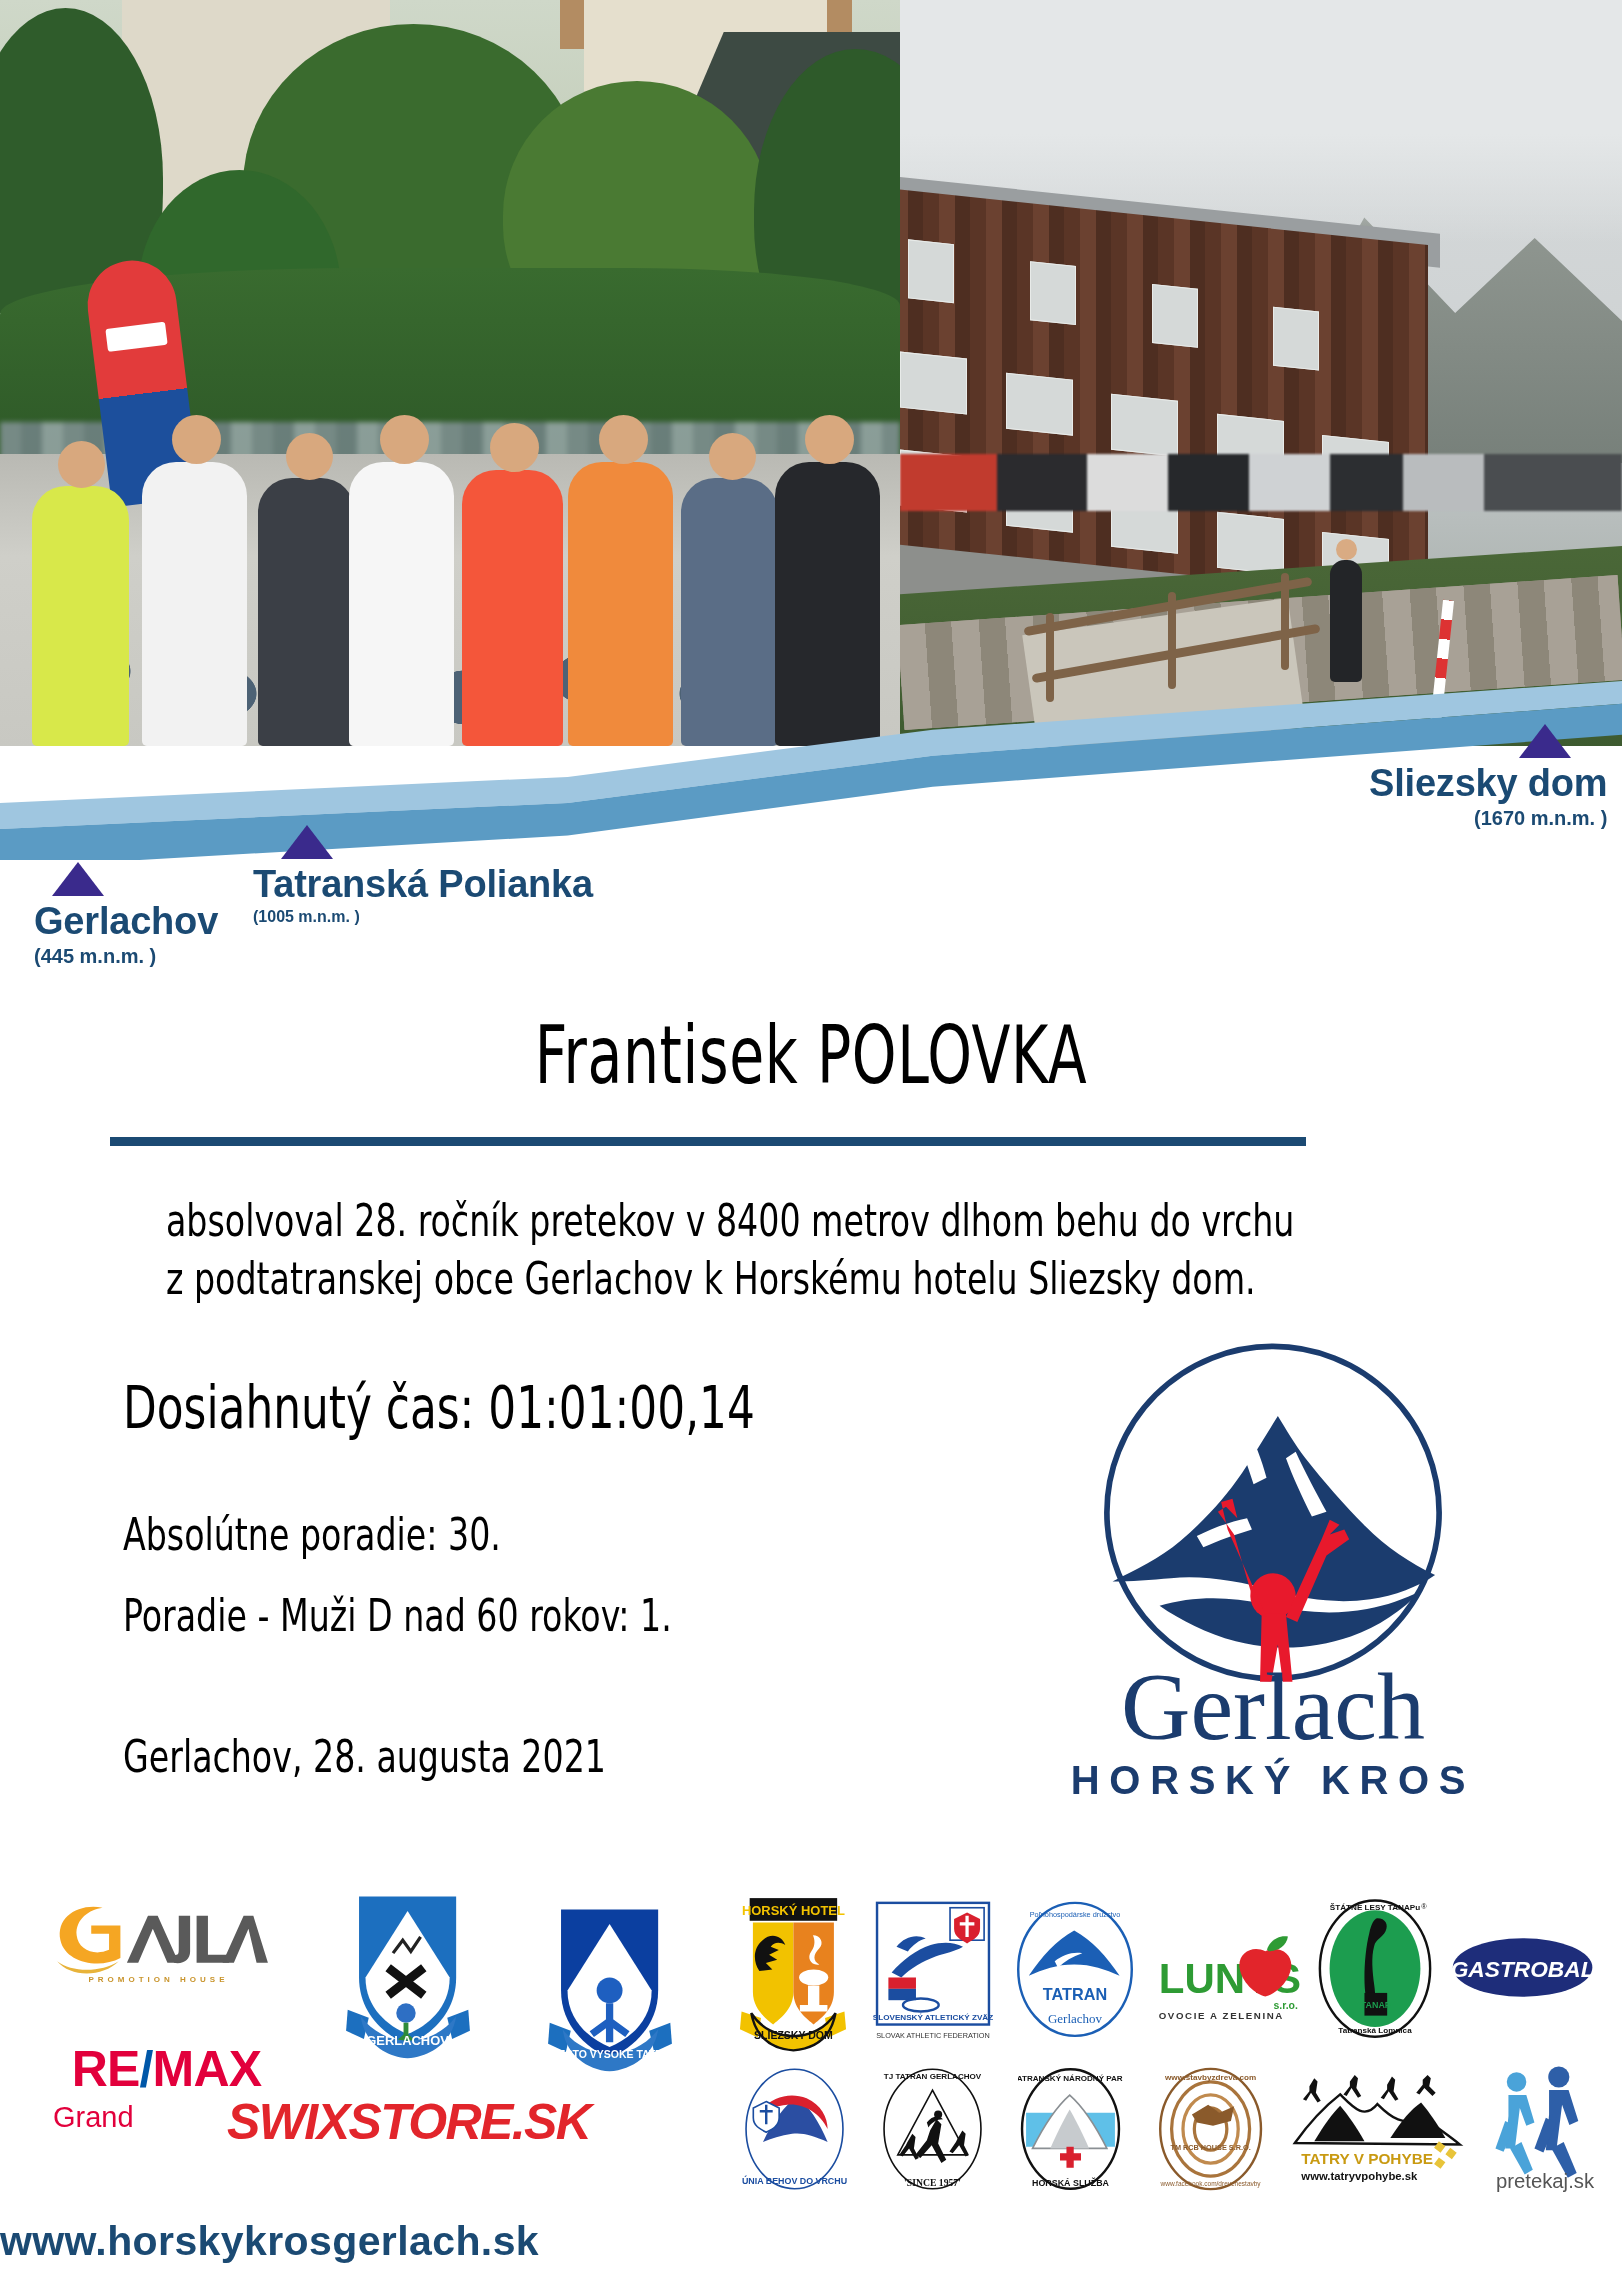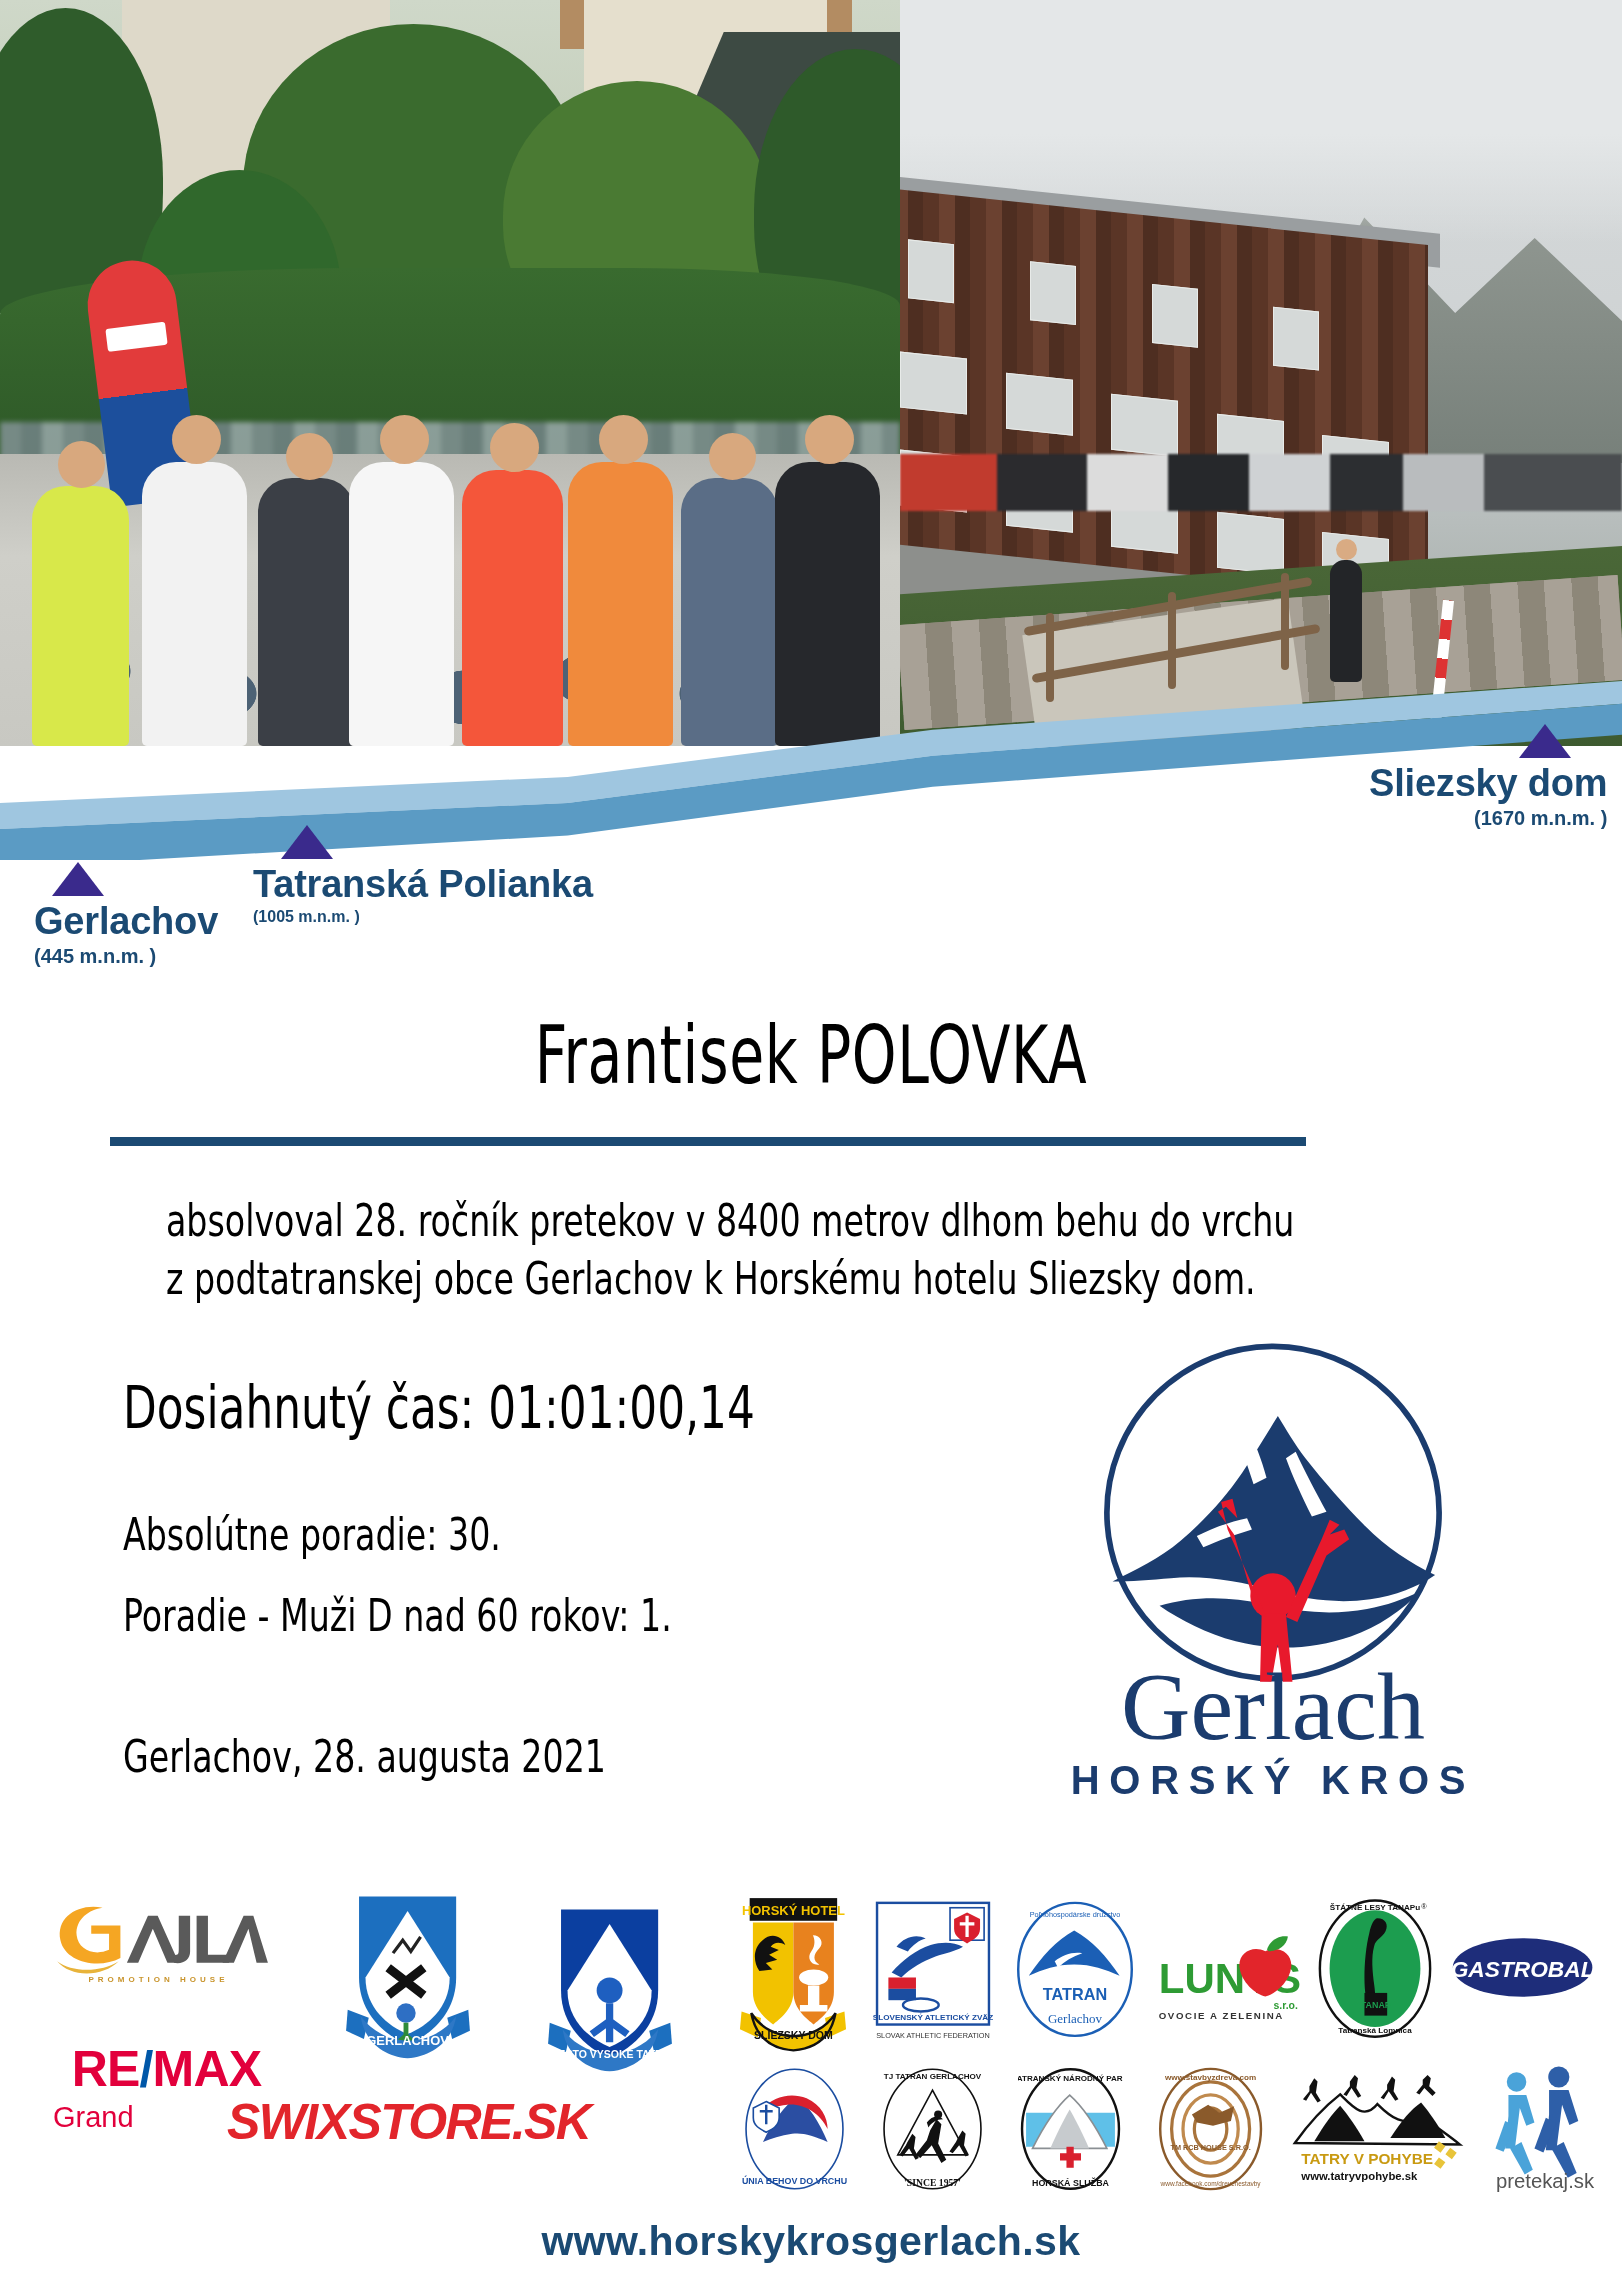--- a/index.html
+++ b/index.html
@@ -144,21 +144,21 @@
      font-family:"Liberation Serif","DejaVu Serif",serif;font-size:96px;color:#1B3C6E;line-height:1;}
   .logo-txt-sub{position:absolute;left:0;top:422px;width:470px;text-align:center;
      font-family:"Liberation Sans","DejaVu Sans",sans-serif;font-weight:700;font-size:40px;
      letter-spacing:9.7px;color:#1B3C6E;line-height:1;}
 
   
   .sponsors{position:absolute;left:0;top:1890px;width:1622px;height:316px;}
   .sp{position:absolute;}
   .sp-cap{font-size:9px;font-weight:700;letter-spacing:0.8px;text-align:center;}
 
-  .site{position:absolute;left:0;top:2218px;width:1622px;text-align:center;
+  .site{position:absolute;left:0;top:2218px;width:1622px;
      font-family:"Liberation Sans","DejaVu Sans",sans-serif;font-weight:700;
      font-size:41px;color:#1B4A73;letter-spacing:0.4px;}
 </style>
 </head>
 <body>
 
 <div class="banner">
 
   <div class="photo photo-left">
     <div class="pl-sky"></div>

